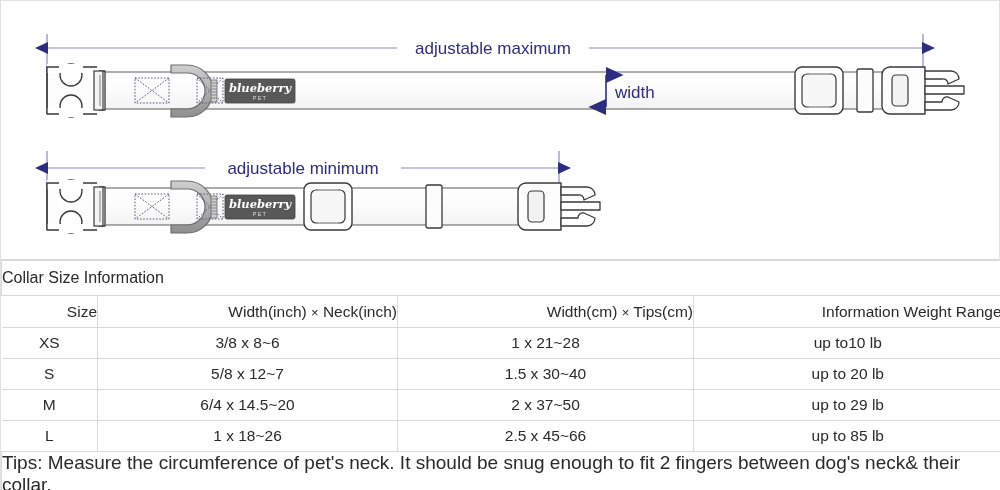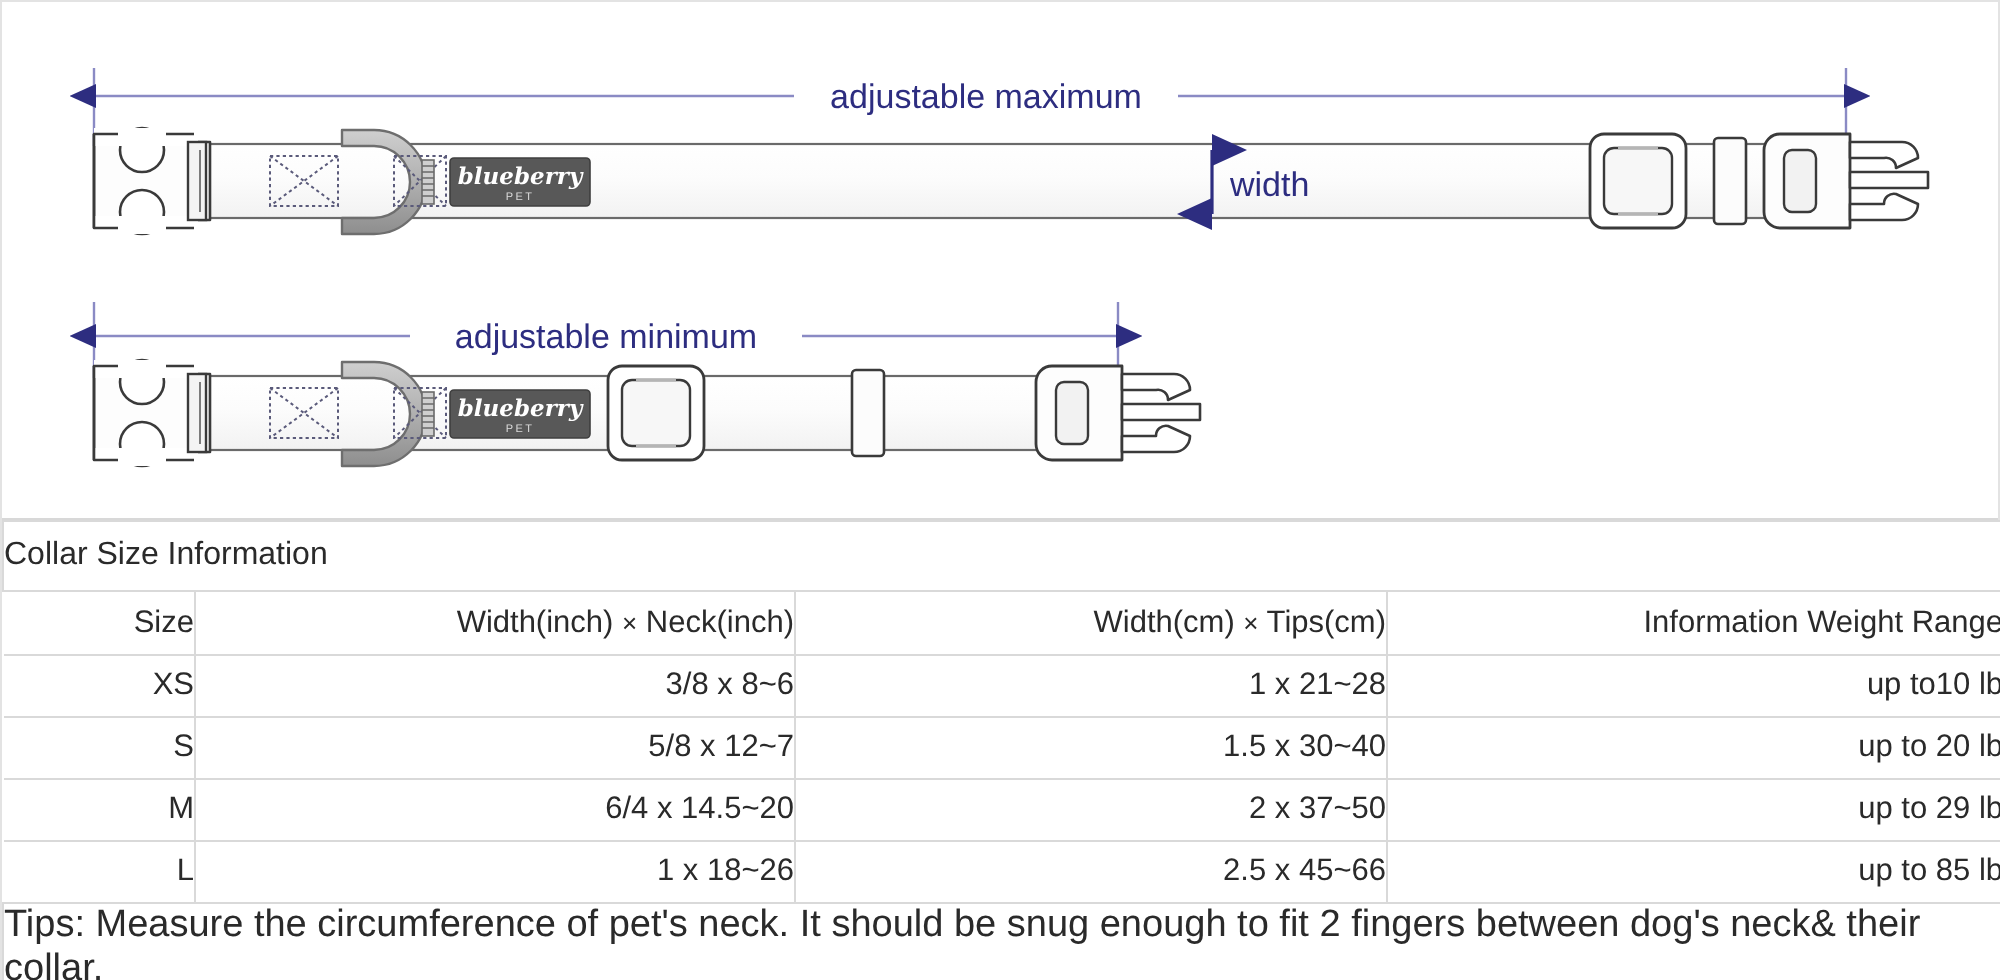--- a/index.html
+++ b/index.html
@@ -53,21 +53,21 @@
   }
   .head-row td{
     height:31px;
     text-align:right;
     font-size:15.5px;
   }
   .head-row td:first-child{border-left:none;}
   .head-row td:last-child{border-right:none;}
   .data-row td{
     height:30px;
-    text-align:right;
+    text-align:center;
     font-size:15.5px;
   }
   .data-row td:first-child{border-left:none;}
   .data-row td:last-child{border-right:none;}
   .tips-row td{
     height:37px;
     text-align:left;
     padding-left:13px;
     font-size:19px;
     border-left:none;border-right:none;border-bottom:none;

